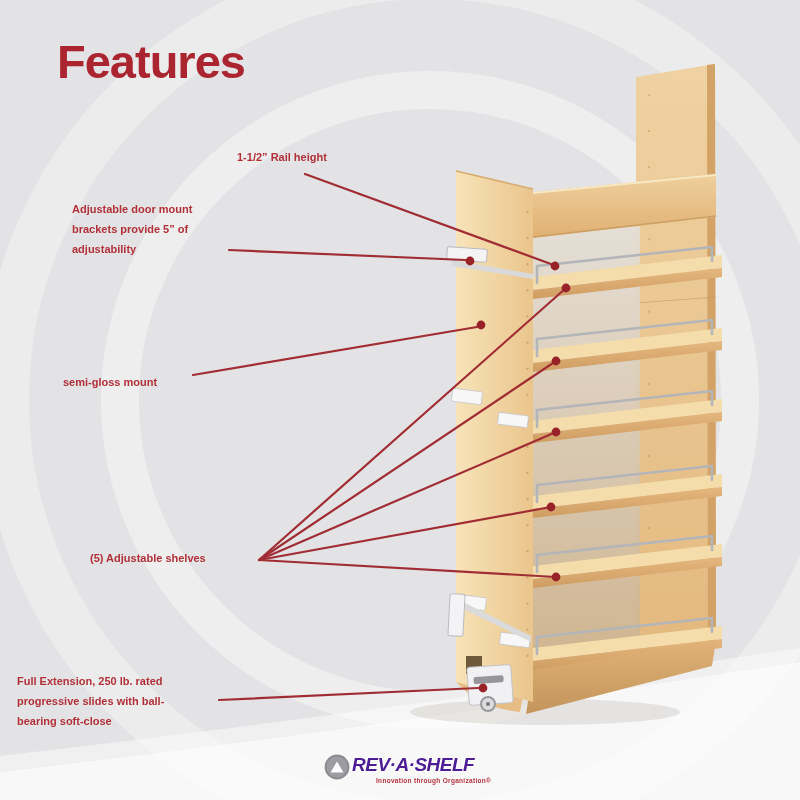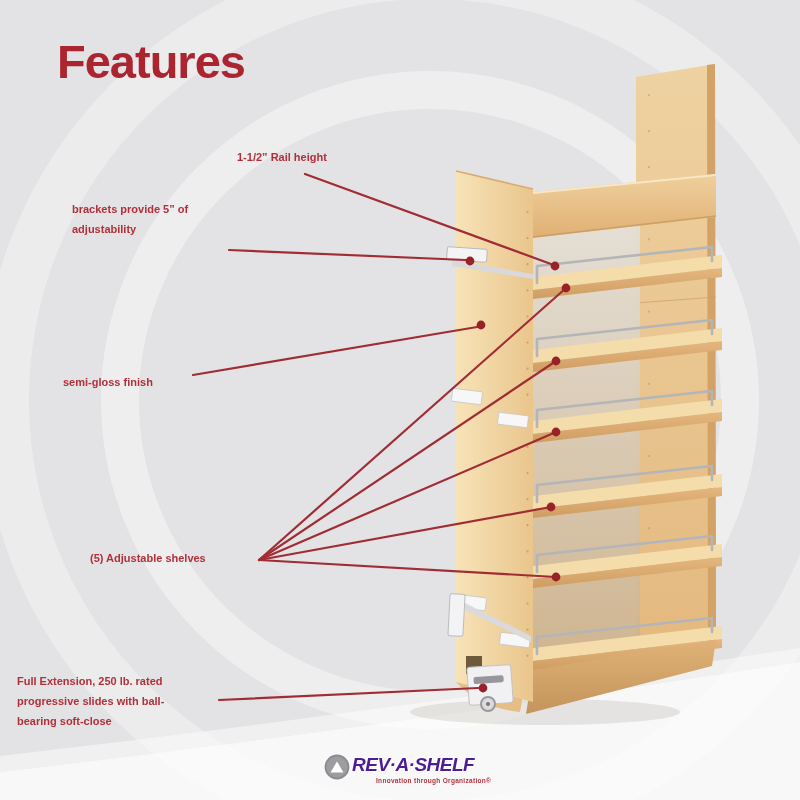--- a/index.html
+++ b/index.html
@@ -176,25 +176,26 @@
       <circle cx="483" cy="688" r="4.4"></circle>
     </g>
   </svg>
 
   <div class="abs page-title">Features</div>
 
   <div class="abs callout" id="co-rail">
     <div>1-1/2” Rail height</div>
   </div>
   <div class="abs callout" id="co-door">
+    <div>Adjustable door mount</div>
     <div>brackets provide 5” of</div>
     <div>adjustability</div>
   </div>
   <div class="abs callout" id="co-maple">
-    <div>semi-gloss finish</div>
+    <div>semi-gloss mount</div>
   </div>
   <div class="abs callout" id="co-shelves">
     <div>(5) Adjustable shelves</div>
   </div>
   <div class="abs callout" id="co-slides">
     <div>Full Extension, 250 lb. rated</div>
     <div>progressive slides with ball-</div>
     <div>bearing soft-close</div>
   </div>
 

